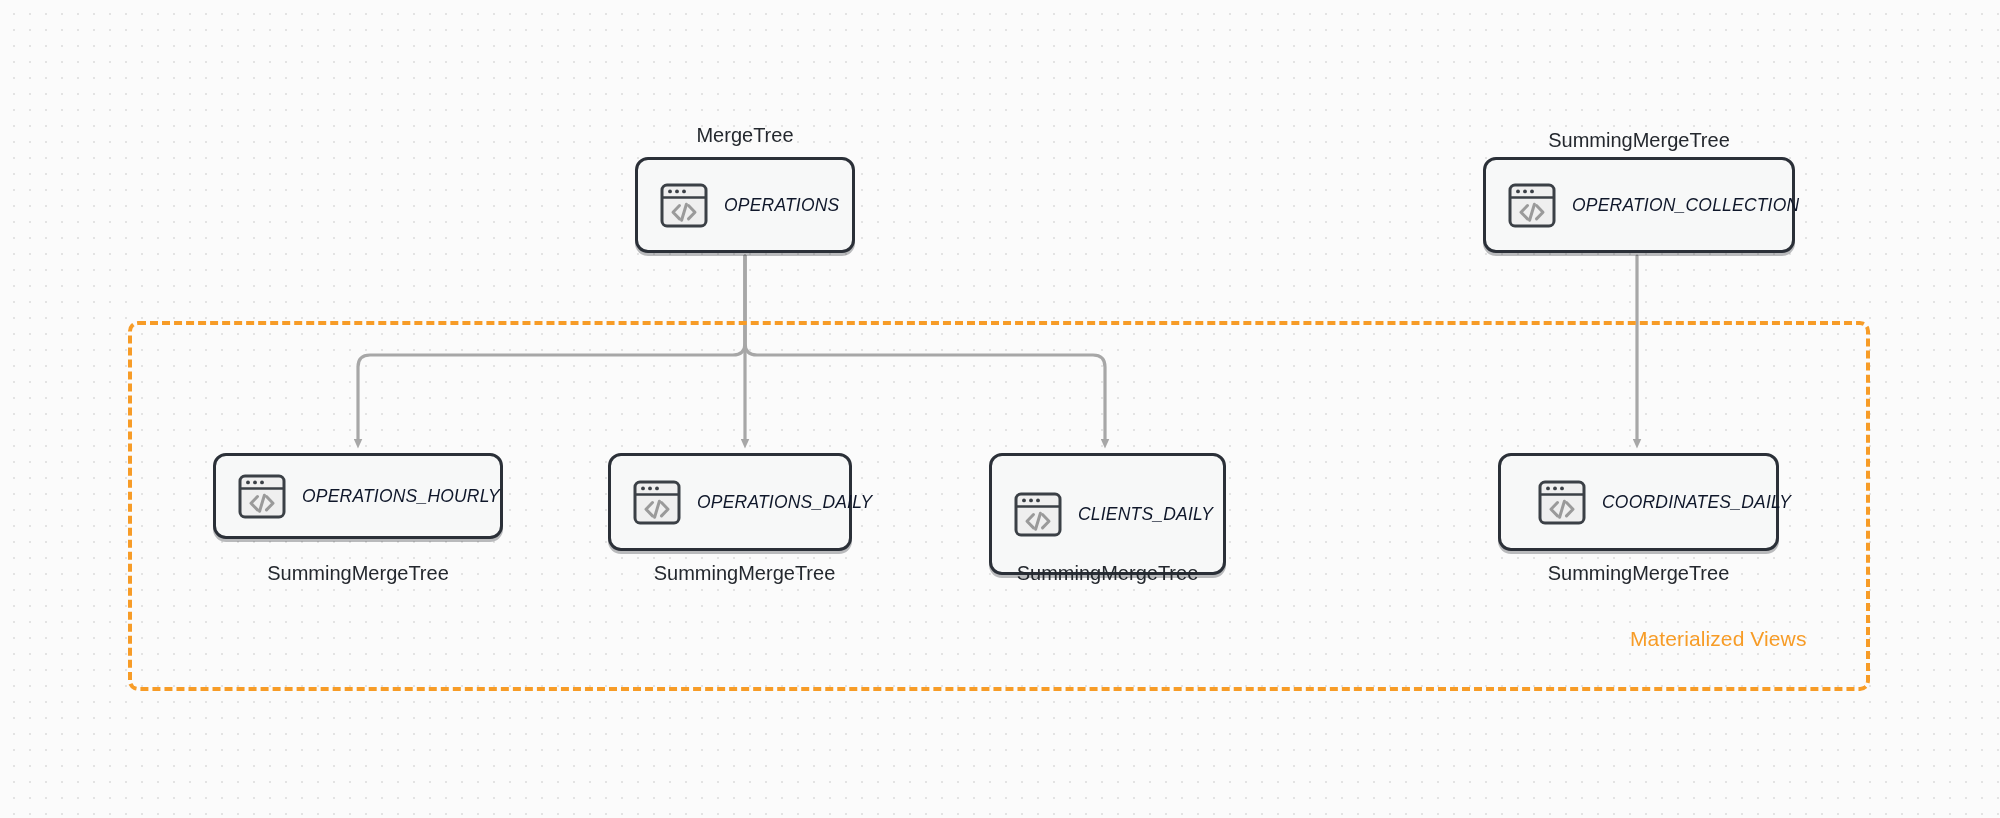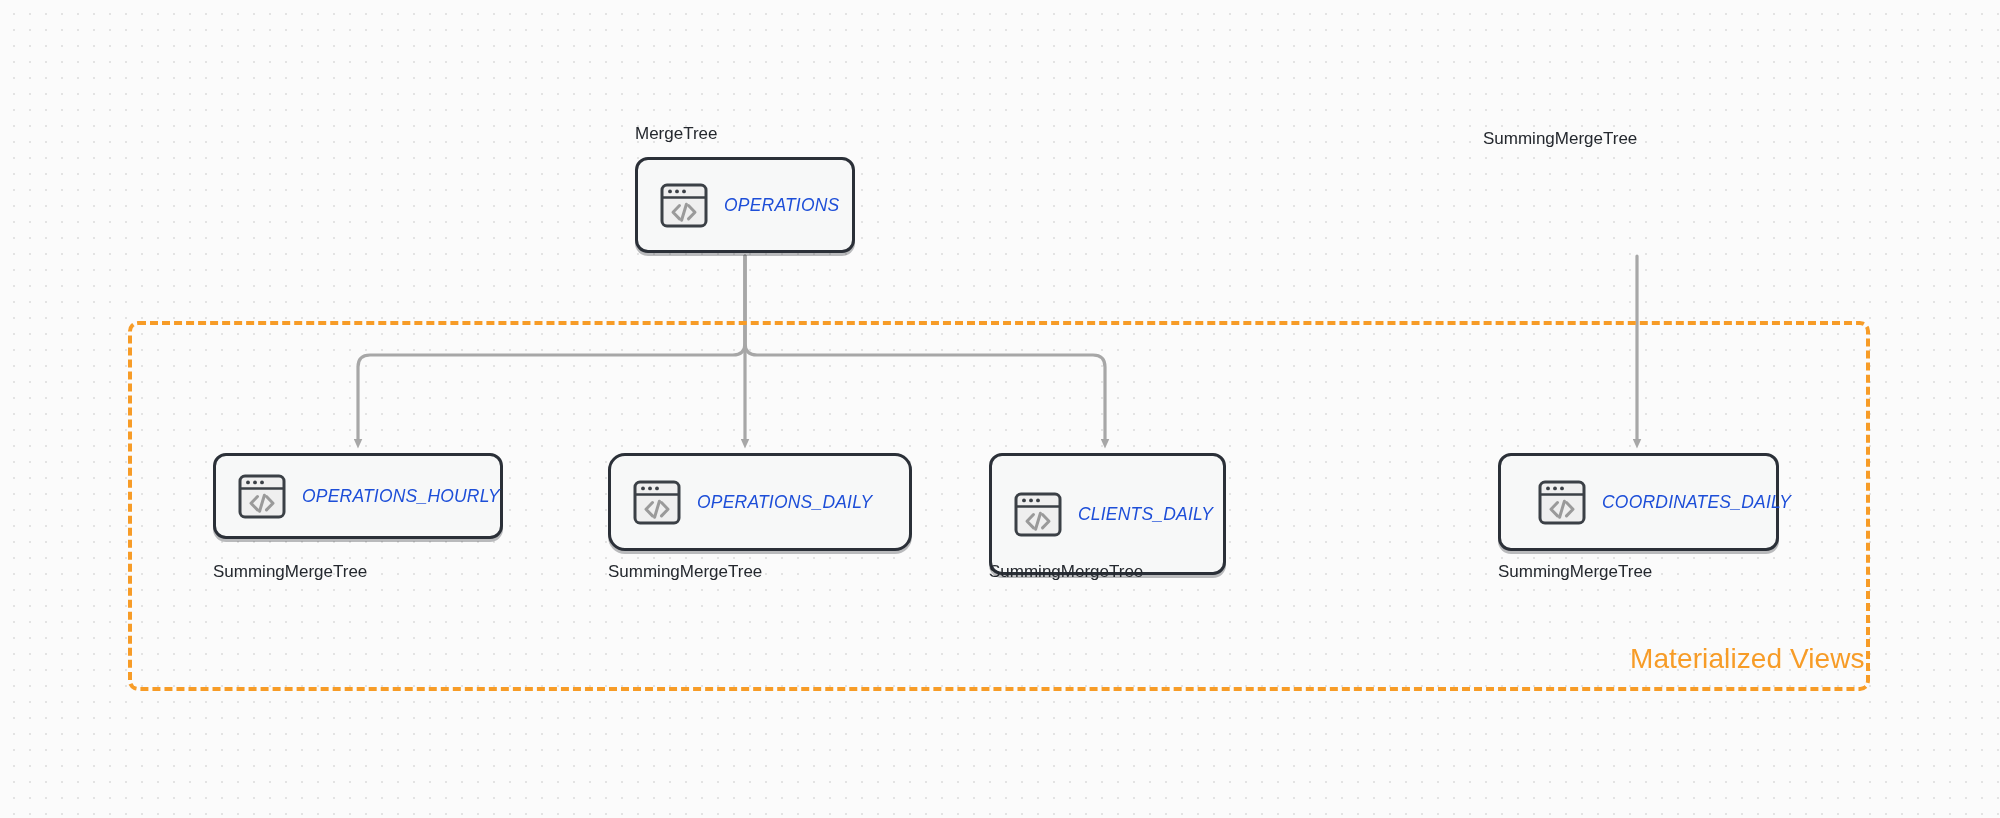--- a/index.html
+++ b/index.html
@@ -28,24 +28,23 @@
     pointer-events: none;
   }
   .group-box {
     position: absolute;
     box-sizing: border-box;
     border-radius: 10px;
     background: transparent;
   }
   .group-label {
     position: absolute;
-    font-size: 28px;
+    font-size: 21px;
     letter-spacing: 0.1px;
     white-space: nowrap;
-    margin-top: 16px;
   }
   .node {
     position: absolute;
     box-sizing: border-box;
     background: #f7f8f8;
     border: 3px solid #2b3038;
     border-radius: 13px;
     box-shadow: 0 3px 0 0 rgba(32,36,42,0.30);
     display: flex;
     align-items: center;
@@ -54,29 +53,30 @@
   .node-icon {
     flex: 0 0 auto;
     width: 48px;
     height: 45px;
     position: relative;
     margin-right: 16px;
   }
   .node-label {
     font-size: 17.5px;
     font-style: italic;
-    color: #1d4ed8;
+    color: #0f172a;
     letter-spacing: 0.2px;
     white-space: nowrap;
   }
   .node-caption {
     position: absolute;
-    font-size: 17px;
+    font-size: 20px;
     color: #24282e;
     white-space: nowrap;
+    text-align: center;
   }
 </style>
 </head>
 <body>
 
 <div id="canvas">
 
   <svg id="edges" viewBox="0 0 2000 818">
     <defs>
       <marker id="arrowhead" markerWidth="10" markerHeight="9" refX="1.5" refY="4.5" orient="auto" markerUnits="userSpaceOnUse">
@@ -111,39 +111,54 @@
         <circle cx="24" cy="8.4" r="1.9" fill="#3b4046"></circle>
         <path d="M19.5,22.5 L13,29.2 L19.5,35.9" fill="none" stroke="#9a9a9a" stroke-width="3" stroke-linecap="round" stroke-linejoin="round"></path>
         <path d="M28.5,22.5 L35,29.2 L28.5,35.9" fill="none" stroke="#9a9a9a" stroke-width="3" stroke-linecap="round" stroke-linejoin="round"></path>
         <line x1="26.4" y1="21.2" x2="21.6" y2="37.2" stroke="#9a9a9a" stroke-width="3" stroke-linecap="round"></line>
       </svg>
     </span>
     <span class="node-label">OPERATIONS</span>
   </div>
 
   <div class="node-caption" style="left:1483px; top:129px; width:312px;">SummingMergeTree</div>
+  <div class="node" style="left:1483px; top:157px; width:312px; height:96px;">
+    <span class="node-icon">
+      <svg viewBox="0 0 48 45" width="48" height="45">
+        <rect x="2" y="2" width="44" height="41" rx="5" ry="5" fill="#efefef" stroke="#3b4046" stroke-width="3"></rect>
+        <line x1="2" y1="14.5" x2="46" y2="14.5" stroke="#3b4046" stroke-width="2.6"></line>
+        <circle cx="10" cy="8.4" r="1.9" fill="#3b4046"></circle>
+        <circle cx="17" cy="8.4" r="1.9" fill="#3b4046"></circle>
+        <circle cx="24" cy="8.4" r="1.9" fill="#3b4046"></circle>
+        <path d="M19.5,22.5 L13,29.2 L19.5,35.9" fill="none" stroke="#9a9a9a" stroke-width="3" stroke-linecap="round" stroke-linejoin="round"></path>
+        <path d="M28.5,22.5 L35,29.2 L28.5,35.9" fill="none" stroke="#9a9a9a" stroke-width="3" stroke-linecap="round" stroke-linejoin="round"></path>
+        <line x1="26.4" y1="21.2" x2="21.6" y2="37.2" stroke="#9a9a9a" stroke-width="3" stroke-linecap="round"></line>
+      </svg>
+    </span>
+    <span class="node-label">OPERATION_COLLECTION</span>
+  </div>
 
   <div class="node" style="left:213px; top:453px; width:290px; height:86px;">
     <span class="node-icon">
       <svg viewBox="0 0 48 45" width="48" height="45">
         <rect x="2" y="2" width="44" height="41" rx="5" ry="5" fill="#efefef" stroke="#3b4046" stroke-width="3"></rect>
         <line x1="2" y1="14.5" x2="46" y2="14.5" stroke="#3b4046" stroke-width="2.6"></line>
         <circle cx="10" cy="8.4" r="1.9" fill="#3b4046"></circle>
         <circle cx="17" cy="8.4" r="1.9" fill="#3b4046"></circle>
         <circle cx="24" cy="8.4" r="1.9" fill="#3b4046"></circle>
         <path d="M19.5,22.5 L13,29.2 L19.5,35.9" fill="none" stroke="#9a9a9a" stroke-width="3" stroke-linecap="round" stroke-linejoin="round"></path>
         <path d="M28.5,22.5 L35,29.2 L28.5,35.9" fill="none" stroke="#9a9a9a" stroke-width="3" stroke-linecap="round" stroke-linejoin="round"></path>
         <line x1="26.4" y1="21.2" x2="21.6" y2="37.2" stroke="#9a9a9a" stroke-width="3" stroke-linecap="round"></line>
       </svg>
     </span>
     <span class="node-label">OPERATIONS_HOURLY</span>
   </div>
   <div class="node-caption" style="left:213px; top:562px; width:290px;">SummingMergeTree</div>
 
-  <div class="node" style="left:608px; top:453px; width:304px; height:98px;border-radius:17px;">
+  <div class="node" style="left:608px; top:453px; width:244px; height:98px;">
     <span class="node-icon">
       <svg viewBox="0 0 48 45" width="48" height="45">
         <rect x="2" y="2" width="44" height="41" rx="5" ry="5" fill="#efefef" stroke="#3b4046" stroke-width="3"></rect>
         <line x1="2" y1="14.5" x2="46" y2="14.5" stroke="#3b4046" stroke-width="2.6"></line>
         <circle cx="10" cy="8.4" r="1.9" fill="#3b4046"></circle>
         <circle cx="17" cy="8.4" r="1.9" fill="#3b4046"></circle>
         <circle cx="24" cy="8.4" r="1.9" fill="#3b4046"></circle>
         <path d="M19.5,22.5 L13,29.2 L19.5,35.9" fill="none" stroke="#9a9a9a" stroke-width="3" stroke-linecap="round" stroke-linejoin="round"></path>
         <path d="M28.5,22.5 L35,29.2 L28.5,35.9" fill="none" stroke="#9a9a9a" stroke-width="3" stroke-linecap="round" stroke-linejoin="round"></path>
         <line x1="26.4" y1="21.2" x2="21.6" y2="37.2" stroke="#9a9a9a" stroke-width="3" stroke-linecap="round"></line>

